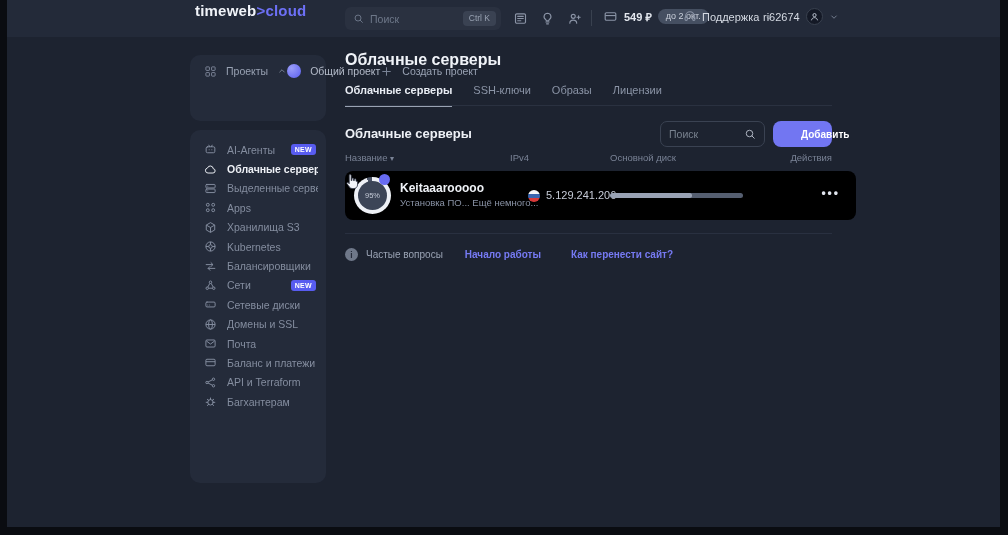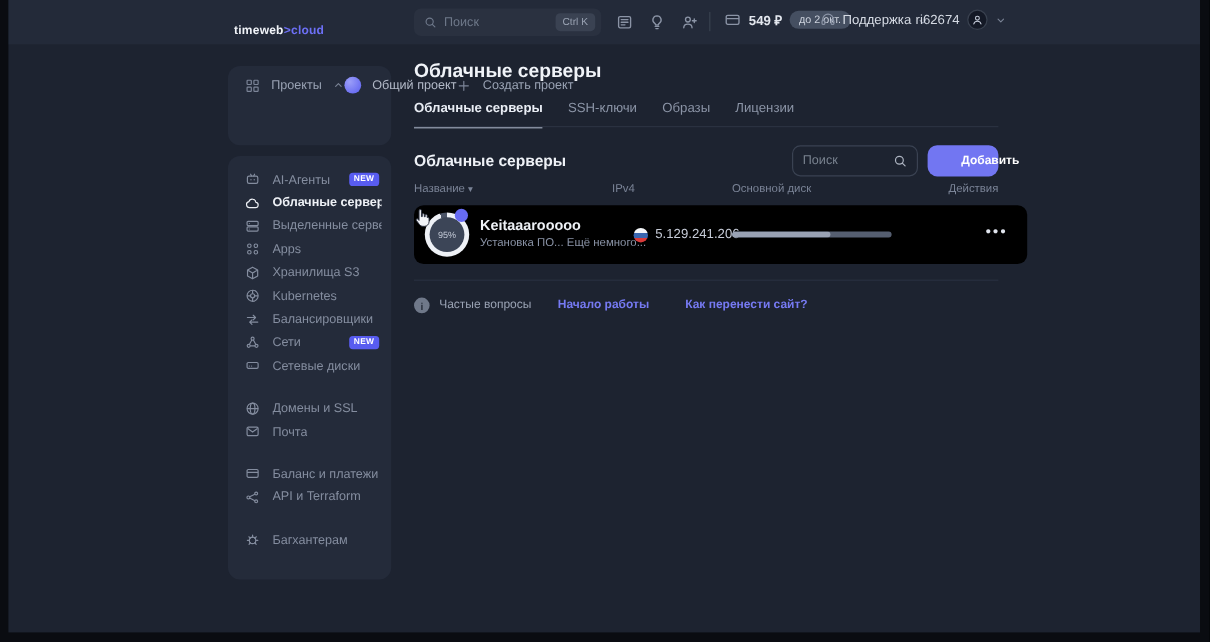--- a/index.html
+++ b/index.html
@@ -4,21 +4,21 @@
 <style>
   * { margin:0; padding:0; box-sizing:border-box; }
   html,body { background:#000; }
   .stage { position:relative; width:1008px; height:535px; background:#0a0c11; overflow:hidden;
            font-family:"Liberation Sans", sans-serif; }
   .app { position:absolute; left:7px; top:0; width:993px; height:527px; background:#1d2330; overflow:hidden; }
 
   
   .hdr { position:absolute; left:0; top:0; width:100%; height:37px; background:#232a39; }
   .hdr > * { position:absolute; }
-  .logo { left:188px; top:20px; font-size:10px; font-weight:bold; letter-spacing:.2px; }
+  .logo { left:188px; top:2px; font-size:15px; font-weight:bold; letter-spacing:.2px; }
   .logo .w { color:#f1f4f9; } .logo .p { color:#6d70f6; }
   .hsearch { left:338px; top:7px; width:156px; height:23px; background:#2a3140; border-radius:6px;
              display:flex; align-items:center; padding:0 5px 0 8px; }
   .hsearch svg { width:11px; height:11px; color:#707a8c; flex:0 0 auto; }
   .hsearch input { flex:1; min-width:0; background:transparent; border:0; outline:0; color:#c7cdd9;
                    font-size:10.5px; padding:0 6px; font-family:inherit; }
   .hsearch input::placeholder { color:#6e7889; }
   .kbd { background:#3a4252; color:#99a2b2; border-radius:4px; font-size:8.5px; padding:3px 6px; line-height:1; }
   .hicon { top:9px; width:18px; height:18px; color:#8b94a6; display:flex; align-items:center; justify-content:center; cursor:pointer; }
   .hicon svg { width:15px; height:15px; }
@@ -44,21 +44,21 @@
   .srow .ic { width:13px; height:13px; color:#7c8598; flex:0 0 auto; }
   .srow .lbl { font-size:10.5px; color:#99a2b3; white-space:nowrap; }
   .srow .lbl.lt { color:#b3bac8; }
   .pava { width:14px; height:14px; border-radius:50%; flex:0 0 auto;
           background:radial-gradient(circle at 32% 30%, #9b9ef8, #5a5ef0); }
   .srow .chev { margin-left:auto; }
 
   .sp2 { position:absolute; left:183px; top:130px; width:136px; height:353px; background:#242b3a; border-radius:10px;
          padding:10px 8px 10px 14px; }
   .mi { display:flex; align-items:center; gap:10px; height:19.4px; cursor:pointer; color:#848d9f; }
-  .mi.gap { margin-top:16px; }
+  .mi.gap { margin-top:0; }
   .mi .ic { width:13px; height:13px; flex:0 0 auto; }
   .mi .lbl { font-size:10.5px; white-space:nowrap; overflow:hidden; }
   .mi.active { color:#eef1f6; }
   .mi.active .lbl { font-weight:bold; }
   .badge { margin-left:auto; margin-right:2px; background:#585cf0; color:#fff; font-size:7px; font-weight:bold;
            border-radius:3px; padding:2px 4px; line-height:1; letter-spacing:.3px; }
 
   
   .main > * { position:absolute; }
   .ptitle { left:338px; top:51px; font-size:16px; font-weight:bold; color:#f0f3f8; }

